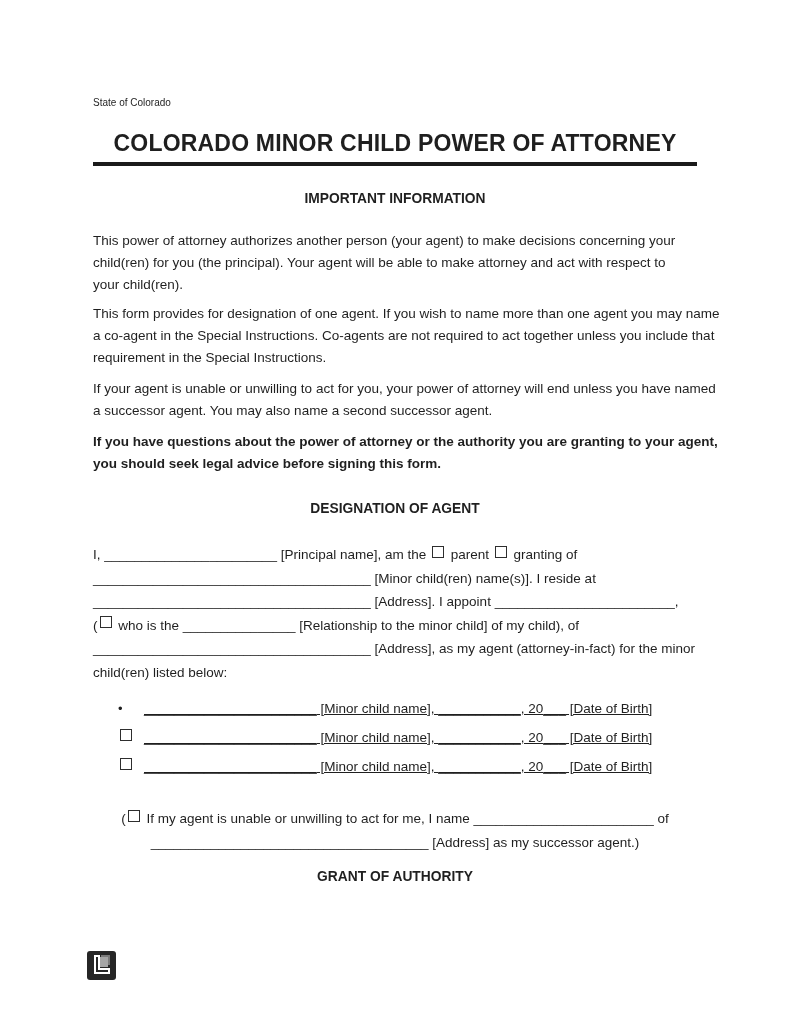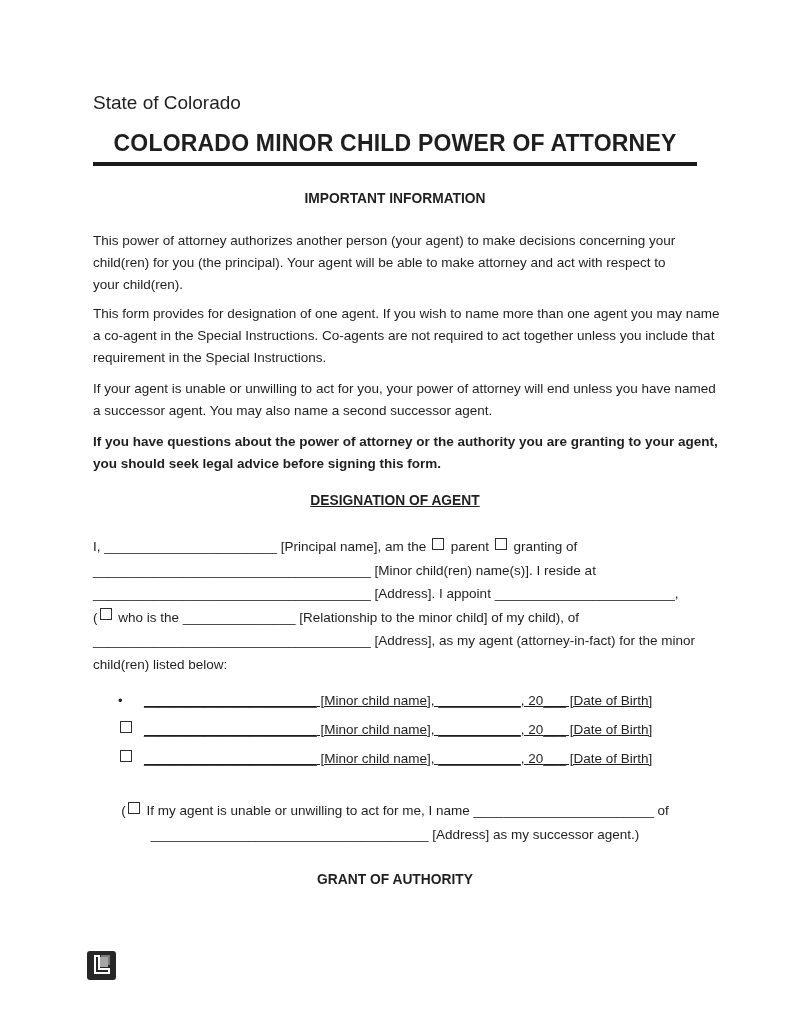--- a/index.html
+++ b/index.html
@@ -9,41 +9,41 @@
     width: 791px;
     height: 1024px;
     margin: 0 auto;
     background: #ffffff;
     color: #1f1f1f;
     font-family: "Liberation Sans", sans-serif;
     font-size: 13.5px;
     padding: 95px 94px 0 93px;
     overflow: hidden;
   }
-  .state-label { font-size: 19px; line-height: 15px; }
+  .state-label { font-size: 10px; line-height: 15px; }
   .doc-title {
     margin-top: 20px;
     text-align: center;
     font-size: 23px;
     font-weight: bold;
     line-height: 27px;
     letter-spacing: 0.2px;
     padding-bottom: 5px;
     border-bottom: 4px solid #1a1a1a;
     white-space: nowrap;
   }
   .section-heading {
     text-align: center;
     font-weight: bold;
     font-size: 13.8px;
     line-height: 16px;
   }
   .h-important { margin-top: 25px; }
-  .h-designation { margin-top: 18px; text-decoration: underline; }
-  .h-grant { margin-top: 26px; }
+  .h-designation { margin-top: 26px; }
+  .h-grant { margin-top: 15px; }
   .para { margin-top: 7px; }
   .para .pline { line-height: 22px; white-space: nowrap; }
   .p-first { margin-top: 23px; }
   .p-gap { margin-top: 9px; }
   .advice { font-weight: bold; }
   .form-block { margin-top: 26px; }
   .form-line { line-height: 23.5px; white-space: nowrap; }
   .blank { white-space: pre; }
   .checkbox {
     display: inline-block;

